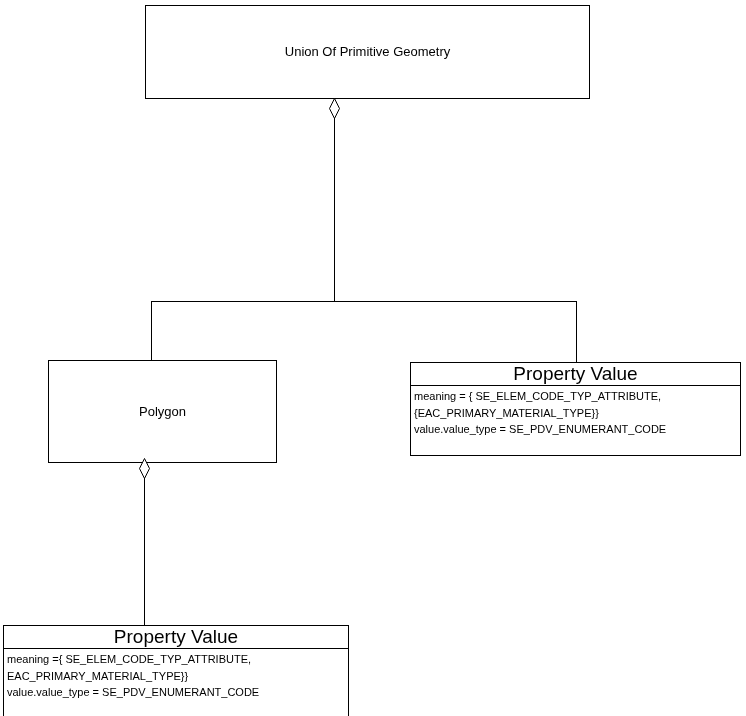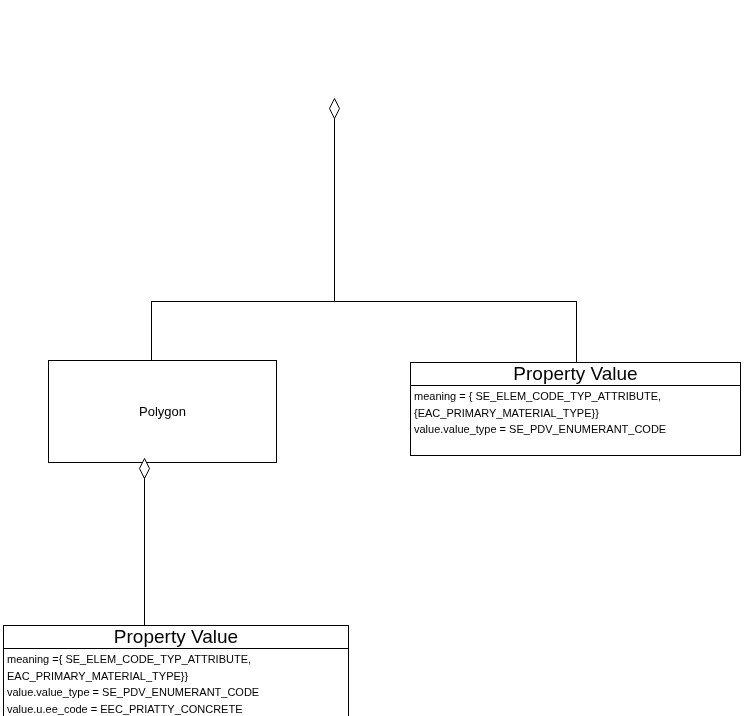--- a/index.html
+++ b/index.html
@@ -104,20 +104,23 @@
   
   .diamond {
     position: absolute;
   }
 </style>
 </head>
 <body>
 
 <div id="diagram-canvas">
 
+  <div class="node simple" id="node-union">
+    <div class="node-title">Union Of Primitive Geometry</div>
+  </div>
 
   <div class="diamond" style="left:328px; top:98px; width:13px; height:21px;">
     <svg width="13" height="21" viewBox="0 0 13 21">
       <polygon points="6.5,0.5 11.5,10.5 6.5,20.5 1.5,10.5" fill="#ffffff" stroke="#000000" stroke-width="1"></polygon>
     </svg>
   </div>
 
   <div class="edge-line edge-v" style="left:334px; top:118px; height:184px;"></div>
 
   <div class="edge-line edge-h" style="left:151px; top:301px; width:426px;"></div>
@@ -146,17 +149,16 @@
   </div>
 
   <div class="edge-line edge-v" style="left:144px; top:478px; height:148px;"></div>
 
   <div class="node compartmented" id="node-property-value-concrete">
     <div class="node-title">Property Value</div>
     <div class="node-attrs">
       <div class="attr-line">meaning ={ SE_ELEM_CODE_TYP_ATTRIBUTE,</div>
       <div class="attr-line">EAC_PRIMARY_MATERIAL_TYPE}}</div>
       <div class="attr-line">value.value_type = SE_PDV_ENUMERANT_CODE</div>
-      <div class="attr-line">value.u.ee_code = EEC_PRIATTY_CONCRETE</div>
     </div>
   </div>
 
 </div>
 
 </body></html>

